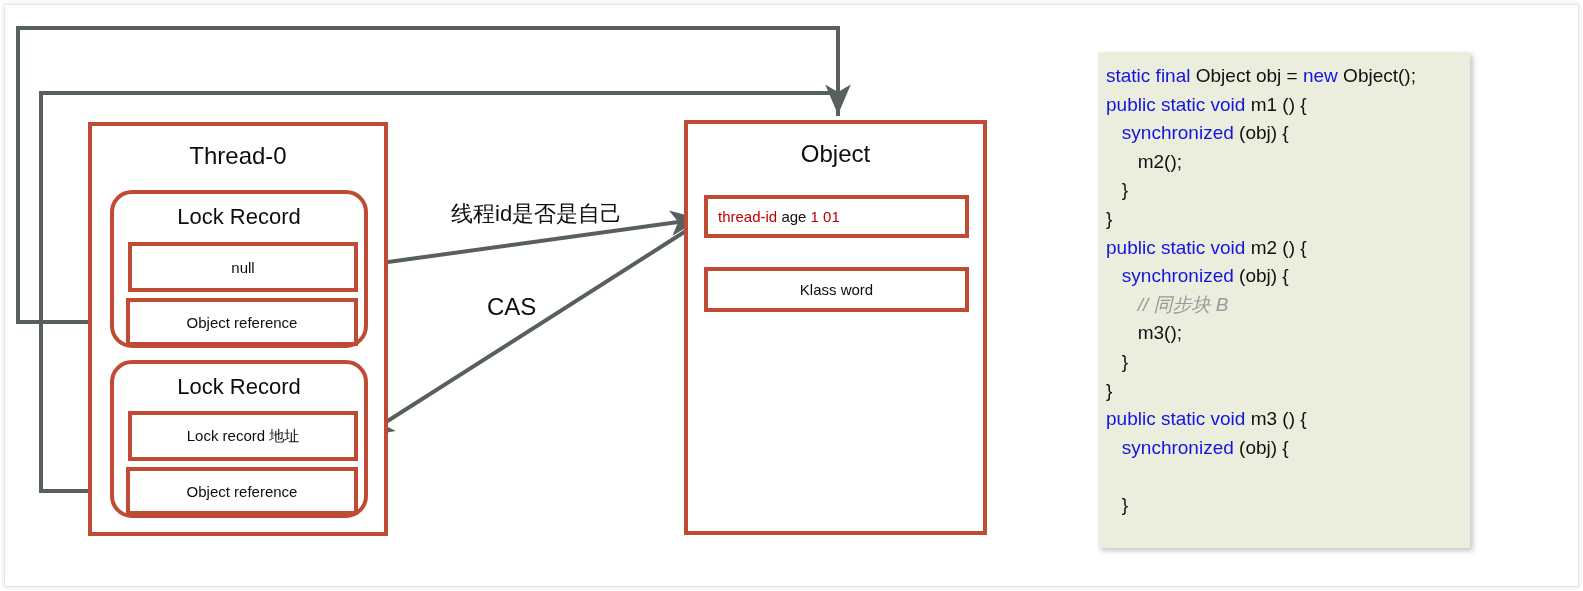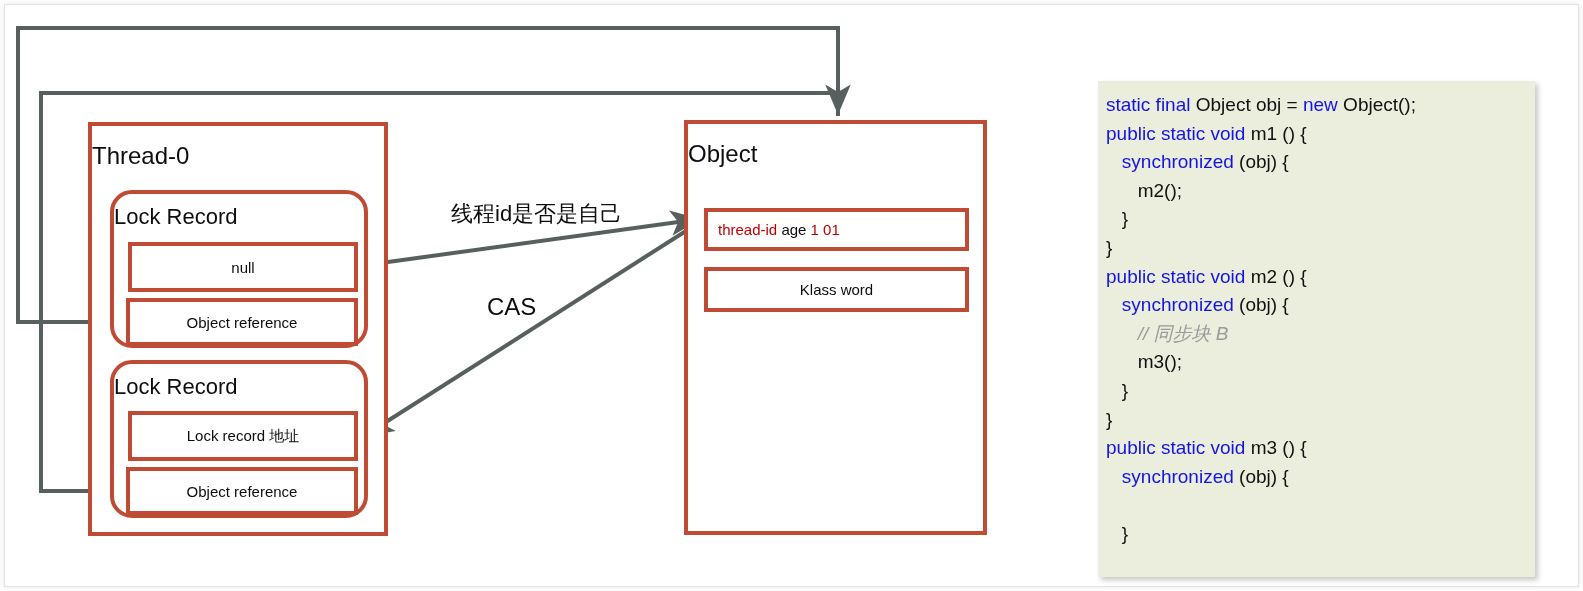--- a/index.html
+++ b/index.html
@@ -44,20 +44,21 @@
     align-items:center;
     justify-content:center;
     color:#0d0d0d;
     font-size:15px;
   }
   .slot.left{justify-content:flex-start; padding-left:10px;}
 
   .box-title{
     position:absolute;
     width:100%;
+    text-align:center;
     color:#0d0d0d;
     font-weight:400;
   }
 
   .title-lg{font-size:24px;}
   .title-md{font-size:22px;}
 
   
   .edge-label{
     position:absolute;
@@ -65,32 +66,31 @@
     white-space:nowrap;
   }
   .lbl-cn{font-size:22px;}
   .lbl-cas{font-size:24px;}
 
   
   #code-panel{
     position:absolute;
     left:1098px;
     top:52px;
-    width:437px;
+    width:372px;
     height:496px;
     background:#ebeedd;
     box-shadow:3px 3px 5px rgba(0,0,0,0.22);
     box-sizing:border-box;
     padding:10px 0 0 8px;
     font-family:"Liberation Sans","DejaVu Sans",sans-serif;
     font-size:19px;
     line-height:28.6px;
     color:#111111;
     overflow:hidden;
-    margin-top:29px;
   }
   #code-panel .ln{white-space:pre;}
   .kw{color:#1414e0;}
   .cmt{color:#9a9a9a; font-style:italic;}
 
   .red{color:#c00000;}
 </style>
 </head>
 <body>
 
@@ -128,21 +128,21 @@
     <div class="brick-box brick-round" style="left:110px; top:360px; width:258px; height:158px;">
       <div class="box-title title-md" style="top:10px;">Lock Record</div>
     </div>
     <div class="slot" style="left:128px; top:411px; width:230px; height:50px;">Lock record 地址</div>
     <div class="slot" style="left:126px; top:467px; width:232px; height:48px;">Object reference</div>
 
     <div class="brick-box" style="left:684px; top:120px; width:303px; height:415px;text-decoration:underline;">
       <div class="box-title title-lg" style="top:16px;">Object</div>
     </div>
 
-    <div class="slot left" style="left:704px; top:208px; width:265px; height:43px;">
+    <div class="slot left" style="left:704px; top:195px; width:265px; height:43px;">
       <span class="red">thread-id</span>
         <span>&nbsp;</span>
         <span>age</span>
         <span>&nbsp;</span>
         <span class="red">1</span>
         <span>&nbsp;</span>
         <span class="red">01</span>
     </div>
 
     <div class="slot" style="left:704px; top:267px; width:265px; height:45px;">Klass word</div>

